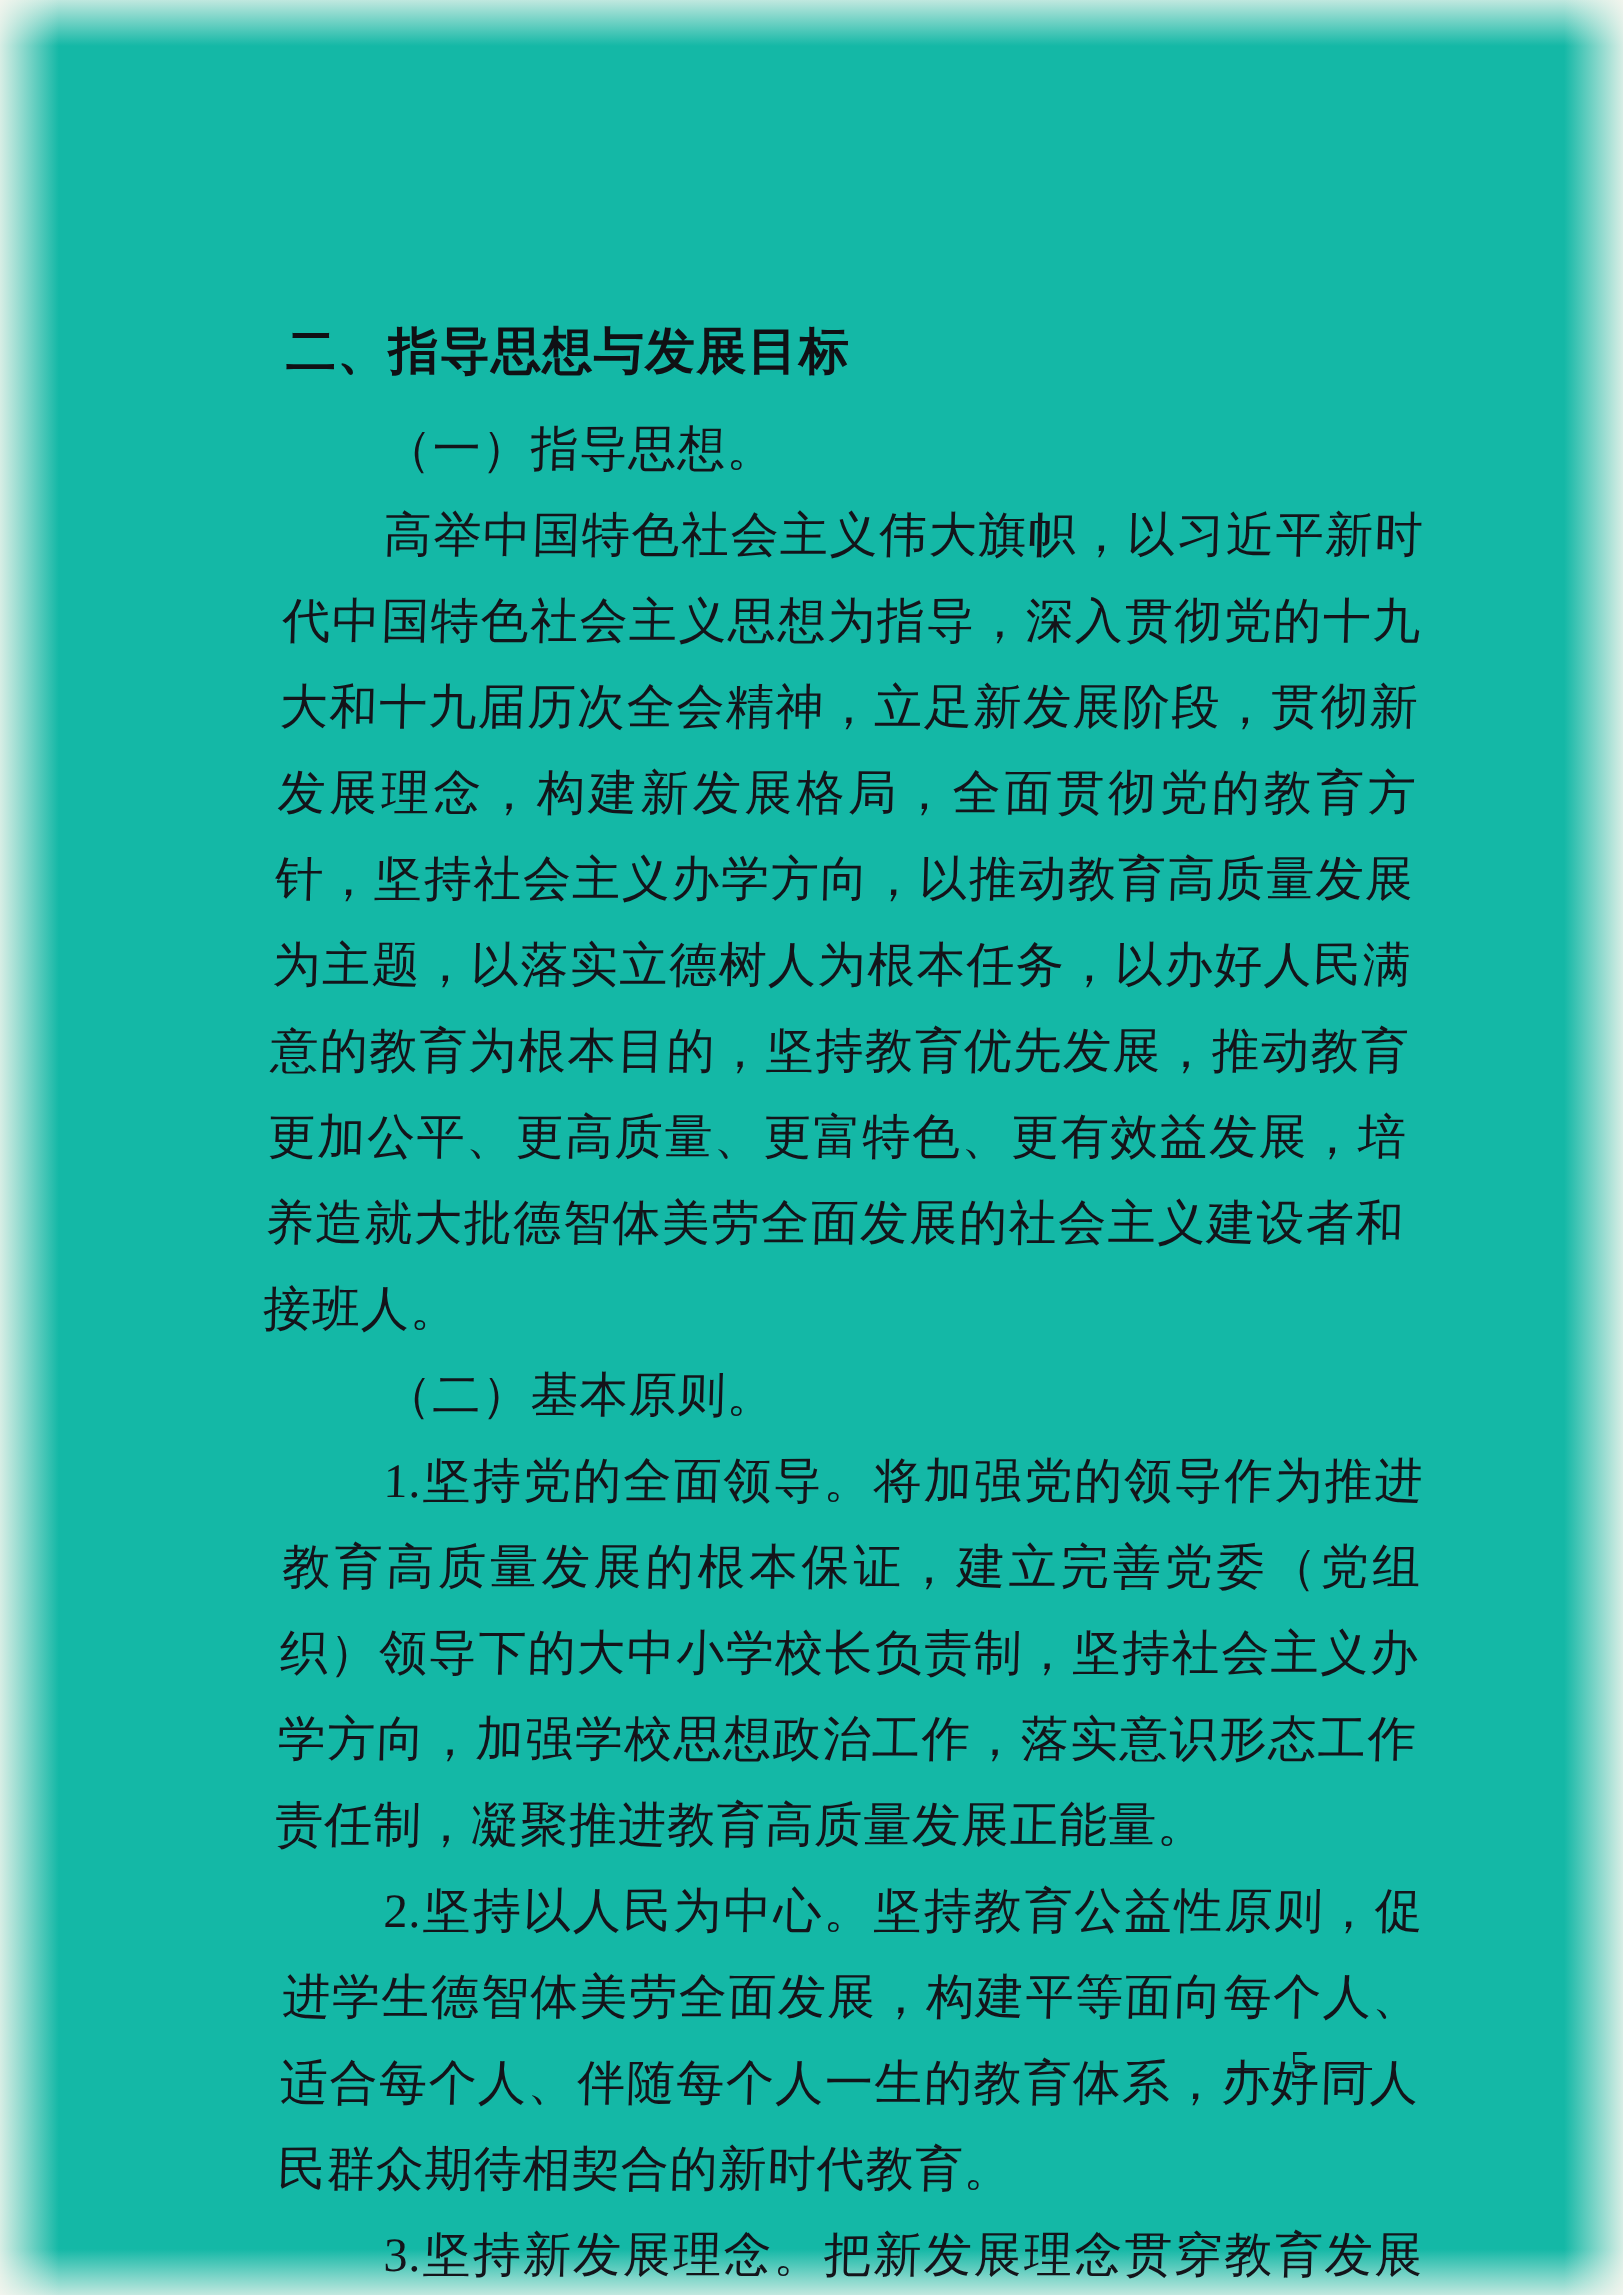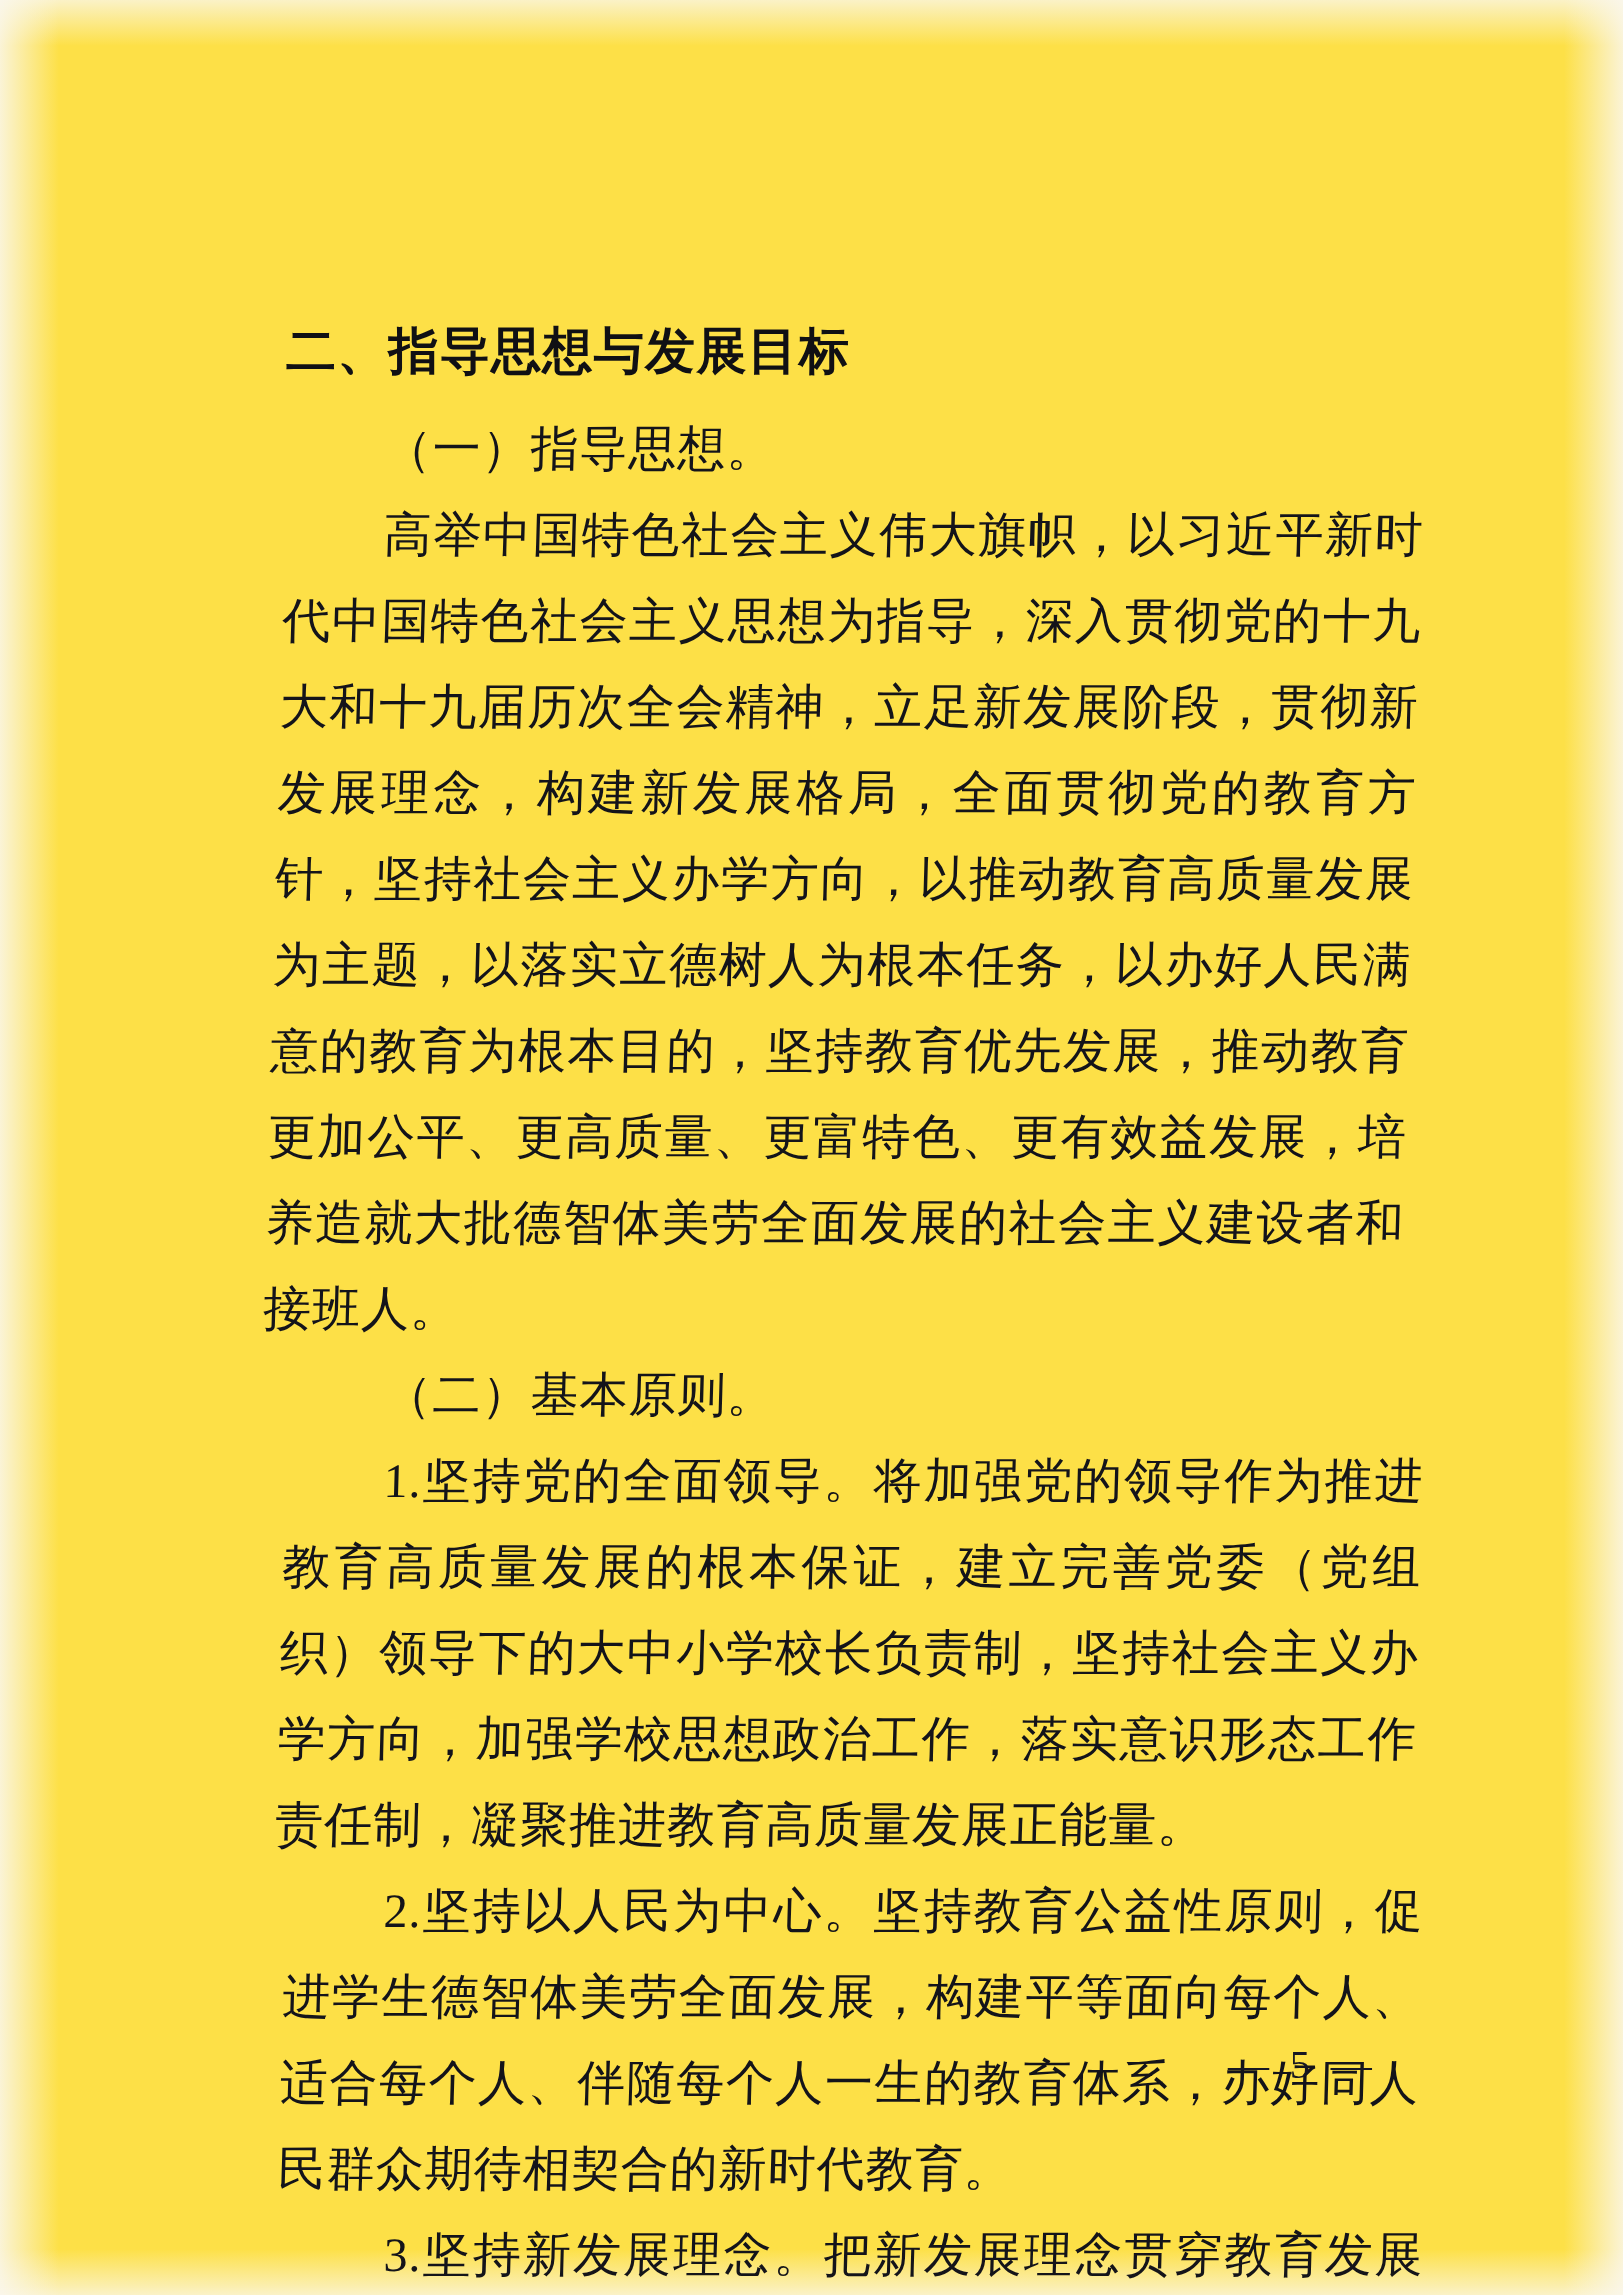--- a/index.html
+++ b/index.html
@@ -5,21 +5,21 @@
   html, body {
     margin: 0;
     padding: 0;
     background: #ffffff;
   }
 
   #page {
     position: relative;
     width: 1623px;
     height: 2295px;
-    background: #fde047;
+    background: #14b8a6;
     overflow: hidden;
     
     box-sizing: border-box;
   }
 
   
   #paper-tint {
     position: absolute;
     inset: 0;
     background:

